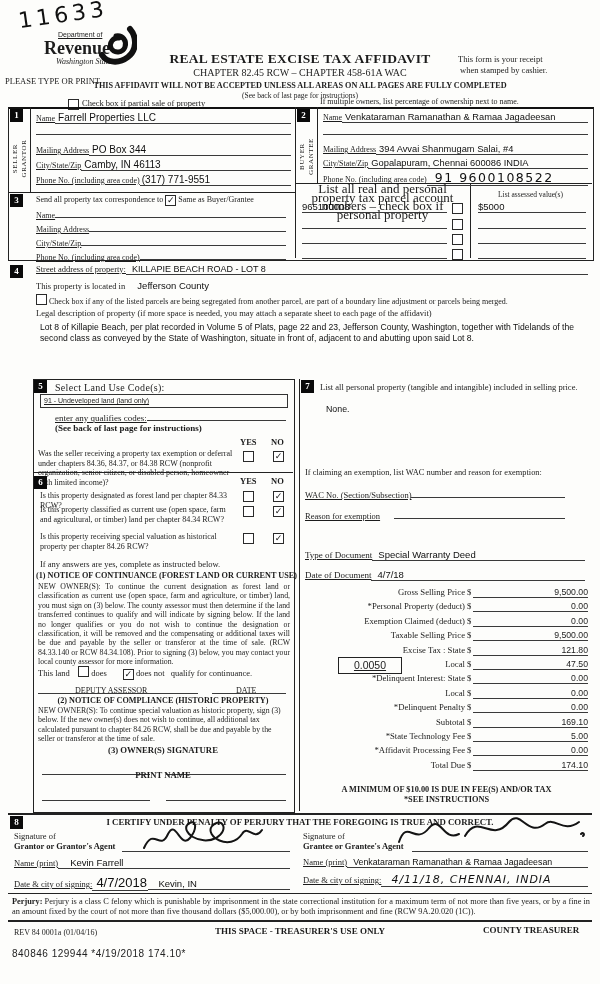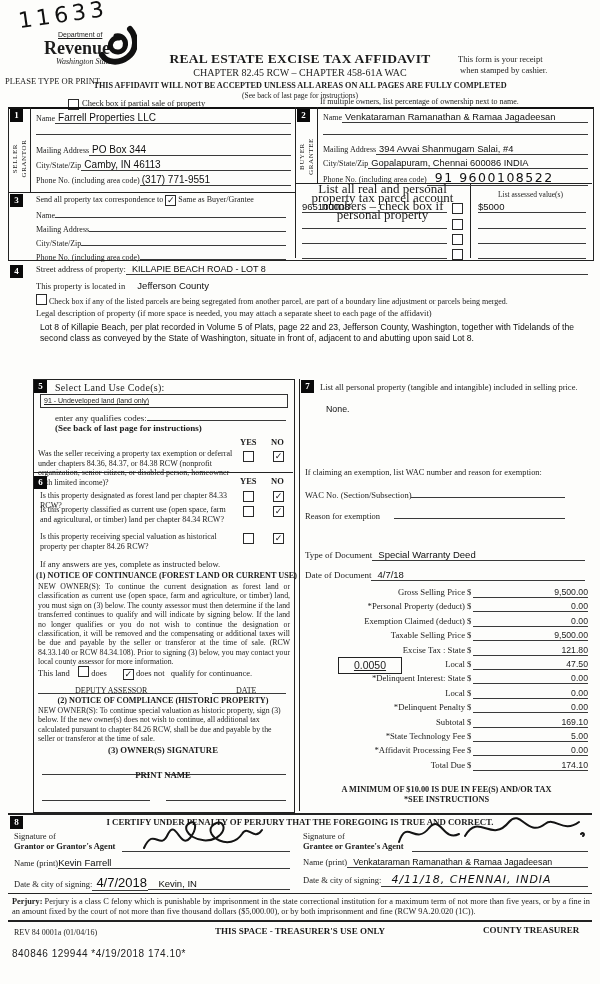--- a/index.html
+++ b/index.html
@@ -12,21 +12,21 @@
   .b{font-weight:bold;}
   .i{font-style:italic;}
   .ctr{text-align:center;}
   .numbox{position:absolute;width:13px;height:13px;background:#0a0a0a;color:#fff;
           font:bold 9px/13px "Liberation Serif",serif;text-align:center;}
   .cb{display:inline-block;width:9px;height:9px;border:1px solid #2a2a2a;background:#fff;
       text-align:center;font:9px/9px "DejaVu Sans",sans-serif;vertical-align:-1px;color:#111;}
   .row{display:flex;align-items:baseline;}
   .ul{display:inline-block;border-bottom:1px solid #3a3a3a;min-height:10px;}
   .grow{flex:1;}
-  .lbl{white-space:nowrap;}
+  .lbl{white-space:nowrap;text-decoration:underline;}
   .fill{font-family:"Liberation Sans",sans-serif;color:#0f0f0f;}
   .hand{font-family:"DejaVu Sans",sans-serif;font-style:italic;color:#101010;}
   .vlabel{transform:rotate(-90deg);font:7px/8.5px "Liberation Serif",serif;letter-spacing:.6px;text-align:center;}
   .hline{position:absolute;background:#222;height:1px;}
   .vline{position:absolute;background:#222;width:1px;}
   .feerow{display:flex;align-items:baseline;height:14.4px;font-size:8.7px;}
   .feelabel{width:160px;text-align:right;white-space:nowrap;}
   .feeline{flex:1;border-bottom:1px solid #3a3a3a;text-align:right;}
   .feeval{font-family:"Liberation Sans",sans-serif;font-size:8.7px;}
   .qtext{font-size:8px;line-height:9.6px;}
@@ -338,21 +338,21 @@
   <div class="abs serif b ctr" style="left:60px;top:817px;width:480px;font-size:8.8px;">I CERTIFY UNDER PENALTY OF PERJURY THAT THE FOREGOING IS TRUE AND CORRECT.</div>
 
   <div class="abs serif" style="left:14px;top:831px;font-size:8.5px;">Signature of</div>
   <div class="abs serif b" style="left:14px;top:841px;font-size:8.5px;">Grantor or Grantor's Agent</div>
   <span class="ul abs" style="left:122px;top:841px;width:168px;"></span>
   <svg class="abs" style="left:138px;top:812px;" width="130" height="44" viewBox="0 0 130 44">
     <path d="M6,36 C16,14 22,40 30,22 C38,6 42,38 52,26 C60,16 58,6 50,12 C42,20 62,34 78,26 C92,18 84,4 74,14 C66,24 92,40 104,22 C110,12 116,30 124,18" fill="none" stroke="#141414" stroke-width="2" stroke-linecap="round"></path>
   </svg>
   <div class="abs row" style="left:14px;top:857px;width:276px;">
     <span class="lbl serif" style="font-size:8.5px;">Name (print)</span>
-    <span class="ul grow fill" style="font-size:9.5px;padding-left:0;">Kevin Farrell</span>
+    <span class="ul grow fill" style="font-size:9.5px;padding-left:12px;">Kevin Farrell</span>
   </div>
   <div class="abs row" style="left:14px;top:875px;width:276px;">
     <span class="lbl serif" style="font-size:8.5px;">Date &amp; city of signing:</span>
     <span class="ul fill" style="font-size:13px;width:52px;padding-left:4px;">4/7/2018</span>
     <span class="ul grow fill" style="font-size:9.5px;padding-left:10px;">Kevin, IN</span>
   </div>
 
   <div class="abs serif" style="left:303px;top:831px;font-size:8.5px;">Signature of</div>
   <div class="abs serif b" style="left:303px;top:841px;font-size:8.5px;">Grantee or Grantee's Agent</div>
   <span class="ul abs" style="left:412px;top:841px;width:176px;"></span>

